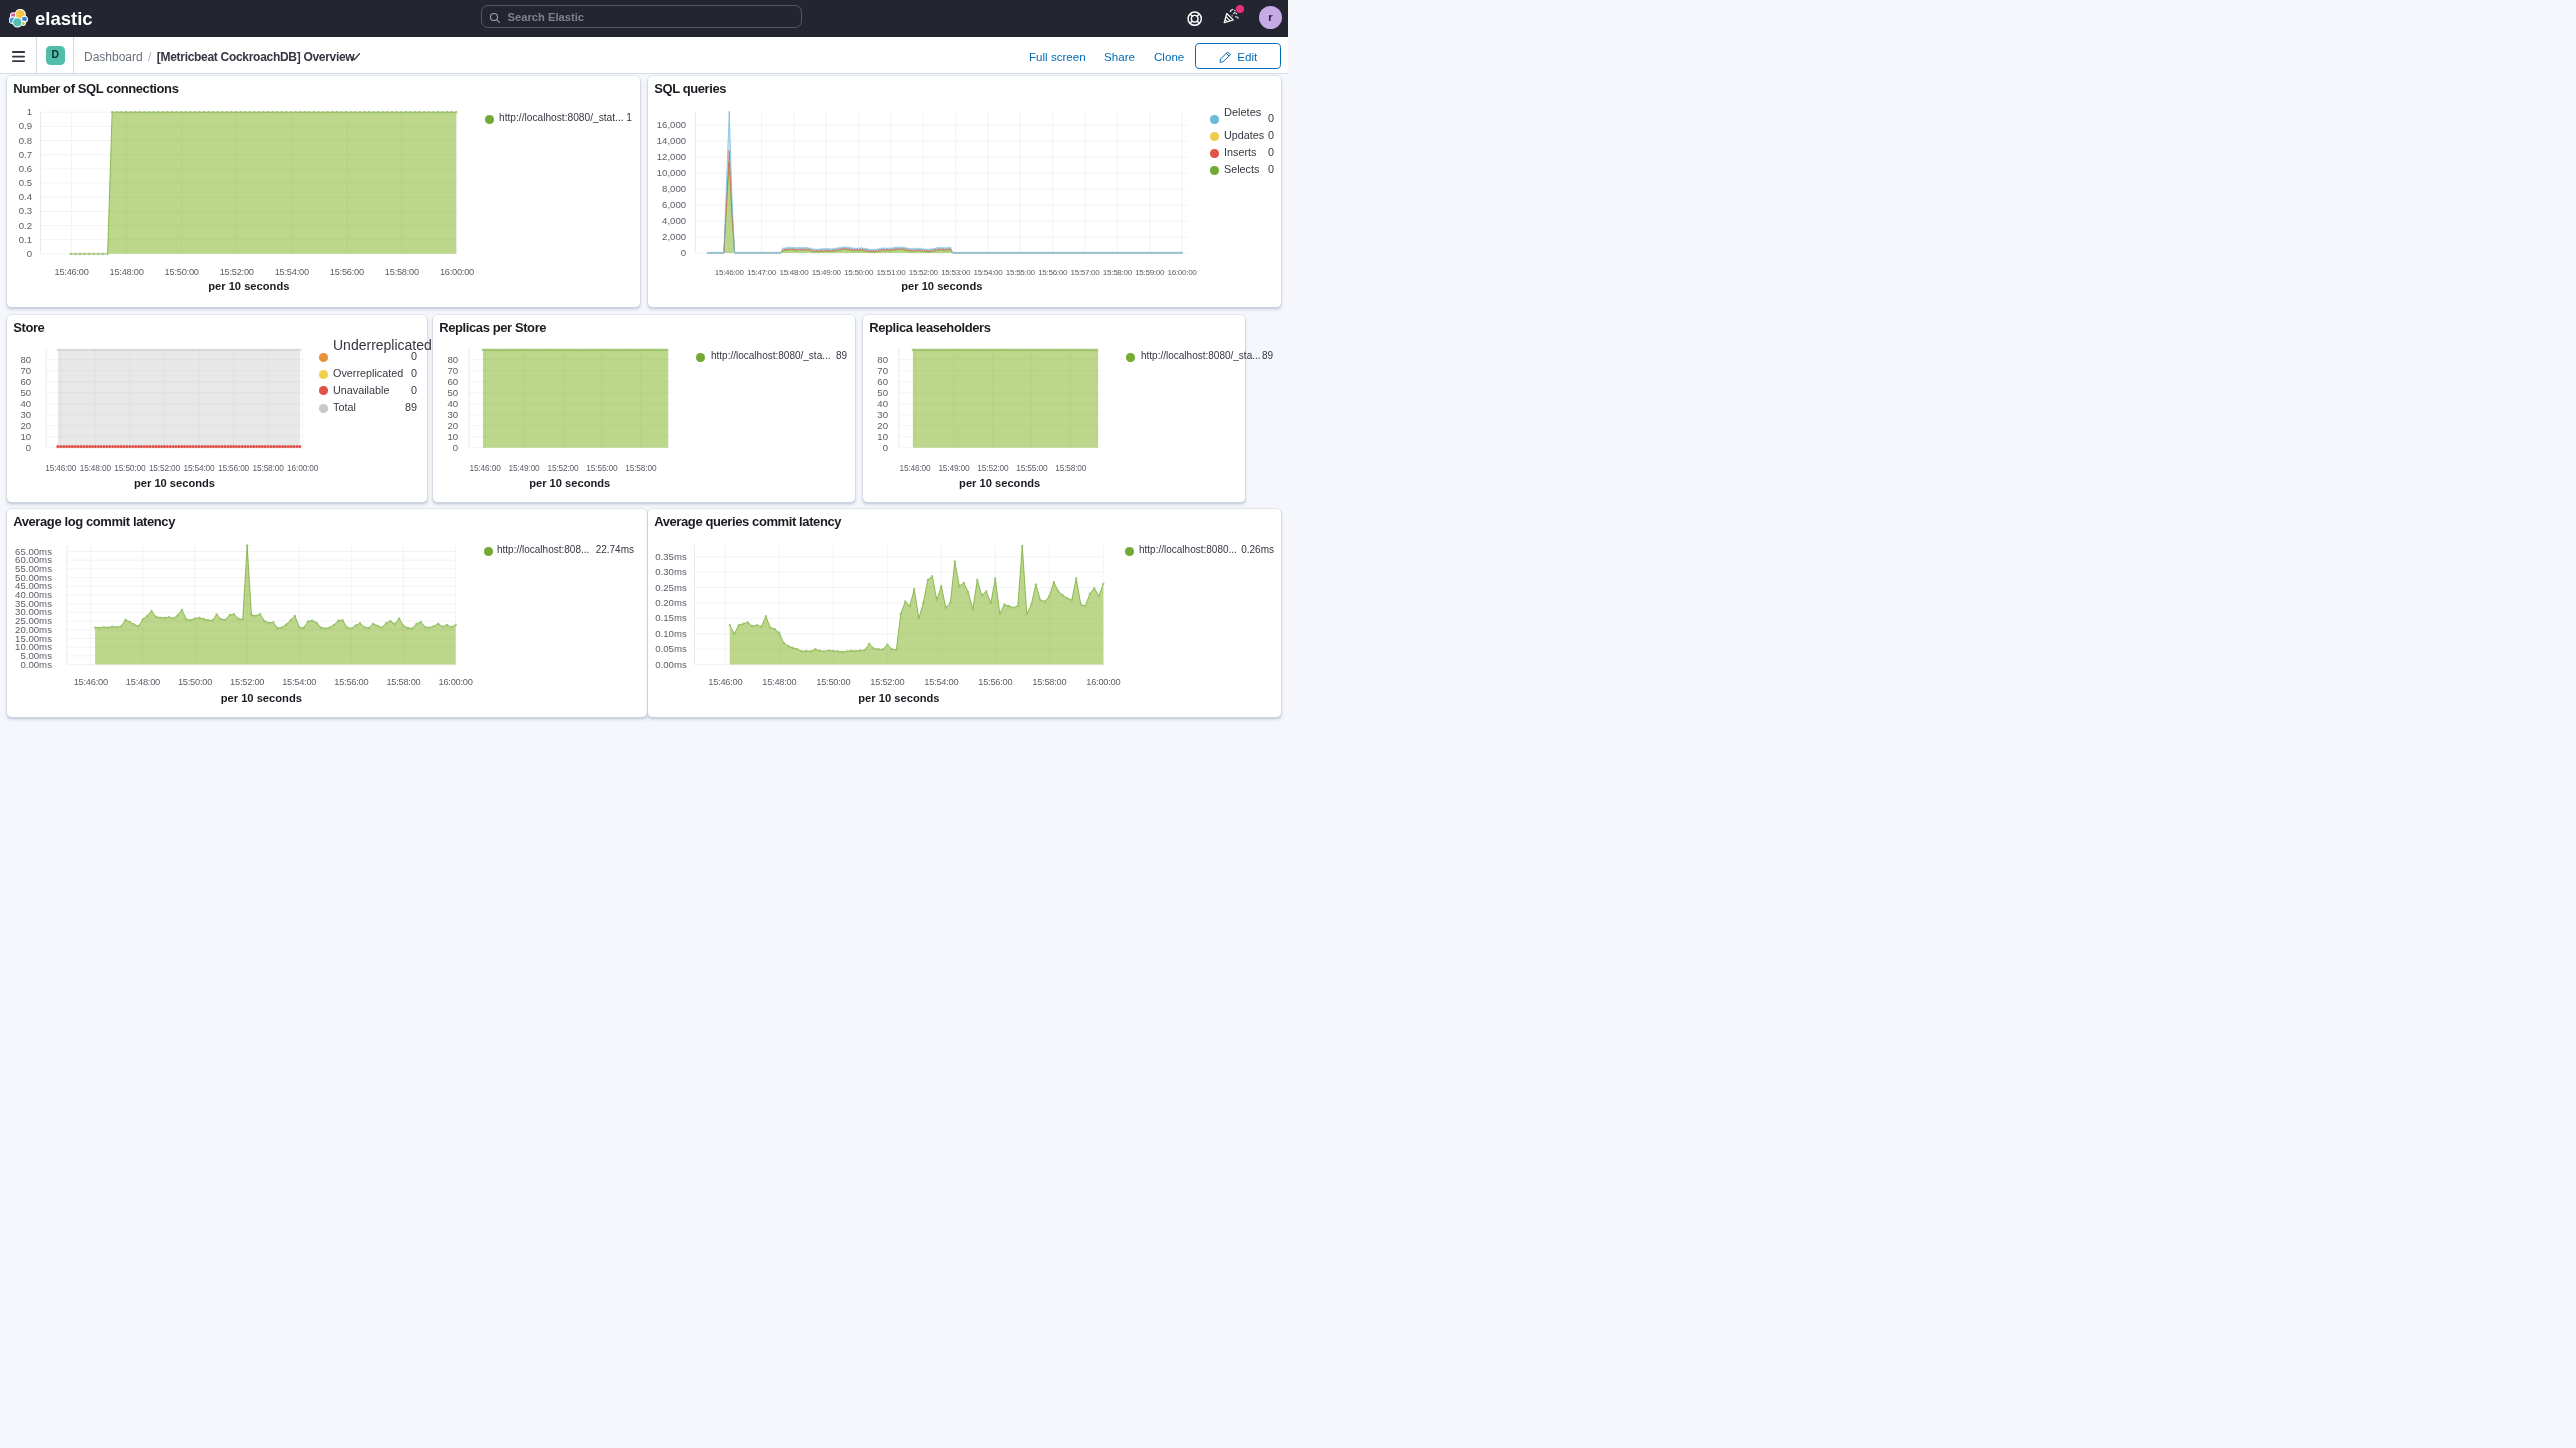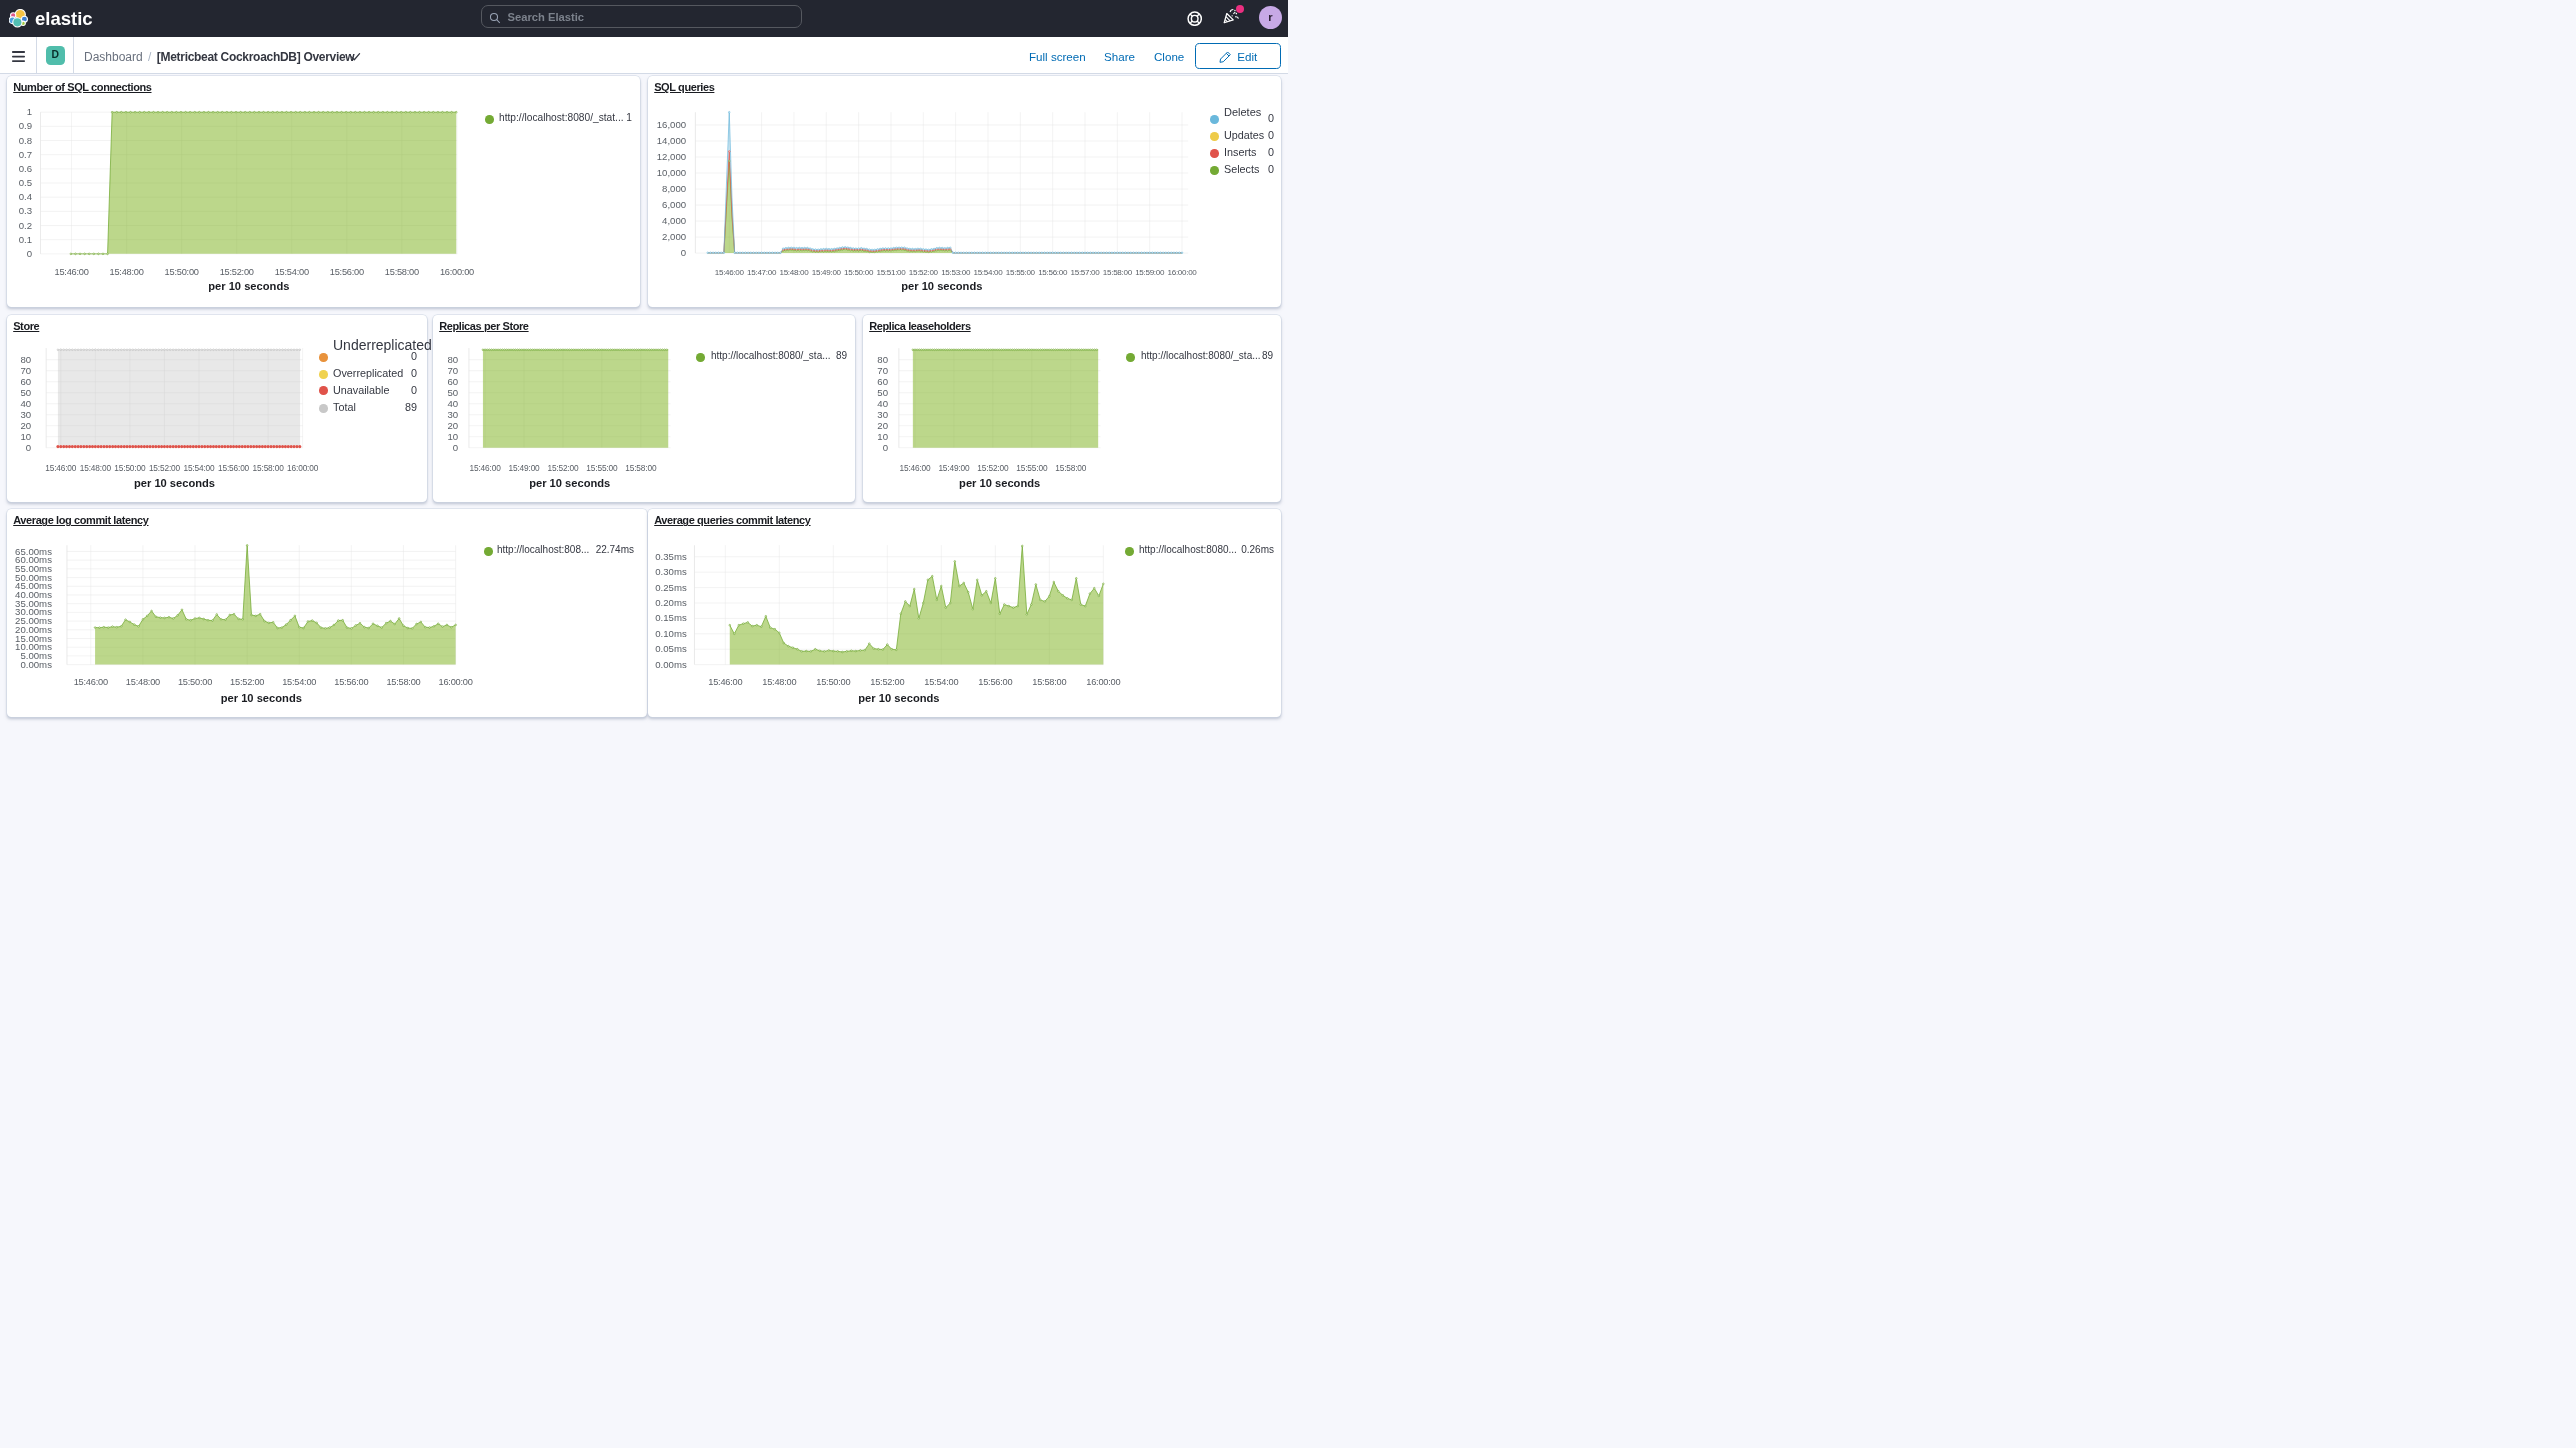--- a/index.html
+++ b/index.html
@@ -14,21 +14,21 @@
 .dicon { position:absolute; left:46px; top:46px; width:18.5px; height:18.5px; border-radius:4.6px; background:#50bdab;
   color:#092e2a; font-weight:700; font-size:10.4px; text-align:center; line-height:18.5px; }
 .crumb { position:absolute; left:84px; top:50px; font-size:12px; color:#69707d;text-align:right; }
 .crumbsep { color:#a9b4c4; padding:0 5.4px; }
 .crumbtitle { color:#343741; font-weight:700; letter-spacing:-0.3px; }
 .navlink { position:absolute; top:50px; font-size:11.6px; color:#006bb4; font-weight:500; }
 .editbtn { position:absolute; left:1195px; top:43px; width:86px; height:26px; border:0.8px solid #006bb4; border-radius:4.6px;
   color:#006bb4; font-size:11.6px; font-weight:500; text-align:center; line-height:25px; }
 .panel { position:absolute; background:#fff; border-radius:4.6px;
   box-shadow:0 0 0 0.8px rgba(206,214,227,.75), 0 2.3px 3.1px -0.8px rgba(130,142,165,.5); }
-.ptitle { position:absolute; left:6.2px; top:5.4px; font-size:11px; font-weight:700; color:#1a1c21; letter-spacing:-0.4px;text-decoration:underline; }
+.ptitle { position:absolute; left:6.2px; top:5.4px; font-size:13px; font-weight:700; color:#1a1c21; letter-spacing:-0.4px; }
 .panel svg { position:absolute; left:0; top:0; }
 .ldot { position:absolute; width:8.5px; height:8.5px; border-radius:50%; }
 .ltxt { position:absolute; color:#343741; white-space:nowrap; }
 .lval { position:absolute; color:#343741; text-align:right; }
 </style></head><body>
 <div class="nav">
     <svg width="18.5" height="18.5" viewBox="0 0 24 24" style="position:absolute;left:9.3px;top:9.3px">
 <circle cx="14.6" cy="7.2" r="6.6" fill="#f5c344" stroke="#fff" stroke-width="1.4"></circle>
 <circle cx="5.4" cy="8.2" r="3.4" fill="#e0568c" stroke="#fff" stroke-width="1.4"></circle>
 <circle cx="4.6" cy="14.6" r="4.4" fill="#4a9fe0" stroke="#fff" stroke-width="1.4"></circle>
@@ -941,21 +941,21 @@
       <text x="117.6" y="202.5" text-anchor="middle" font-size="10.8" fill="#5b6067" font-weight="400" letter-spacing="-0.2">15:49:00</text>
       <text x="168.2" y="202.5" text-anchor="middle" font-size="10.8" fill="#5b6067" font-weight="400" letter-spacing="-0.2">15:52:00</text>
       <text x="218.8" y="202.5" text-anchor="middle" font-size="10.8" fill="#5b6067" font-weight="400" letter-spacing="-0.2">15:55:00</text>
       <text x="269.4" y="202.5" text-anchor="middle" font-size="10.8" fill="#5b6067" font-weight="400" letter-spacing="-0.2">15:58:00</text>
       <text x="177" y="223" text-anchor="middle" font-size="14.5" fill="#1a1c21" font-weight="700">per 10 seconds</text>
     </svg>
 <span class="ldot" style="left:263px;top:38px;background:#74aa34"></span>
     <span class="ltxt" style="left:278px;top:35px;font-size:10px">http://localhost:8080/_sta...</span>
     <span class="lval" style="left:360px;top:35px;width:54px;font-size:10px">89</span>
   </div>
-<div class="panel" style="left:863px;top:315px;width:418px;height:187px">
+<div class="panel" style="left:863px;top:315px;width:382px;height:187px">
 <div class="ptitle">Replica leaseholders</div>
 <svg width="418" height="187" viewBox="0 0 542 243" font-family="'Liberation Sans',sans-serif">
       <line x1="46" y1="172.5" x2="308" y2="172.5" stroke="#e4e4e4" stroke-width="0.6"></line>
       <line x1="46" y1="158.2" x2="308" y2="158.2" stroke="#e4e4e4" stroke-width="0.6"></line>
       <line x1="46" y1="143.9" x2="308" y2="143.9" stroke="#e4e4e4" stroke-width="0.6"></line>
       <line x1="46" y1="129.6" x2="308" y2="129.6" stroke="#e4e4e4" stroke-width="0.6"></line>
       <line x1="46" y1="115.3" x2="308" y2="115.3" stroke="#e4e4e4" stroke-width="0.6"></line>
       <line x1="46" y1="101" x2="308" y2="101" stroke="#e4e4e4" stroke-width="0.6"></line>
       <line x1="46" y1="86.7" x2="308" y2="86.7" stroke="#e4e4e4" stroke-width="0.6"></line>
       <line x1="46" y1="72.4" x2="308" y2="72.4" stroke="#e4e4e4" stroke-width="0.6"></line>

